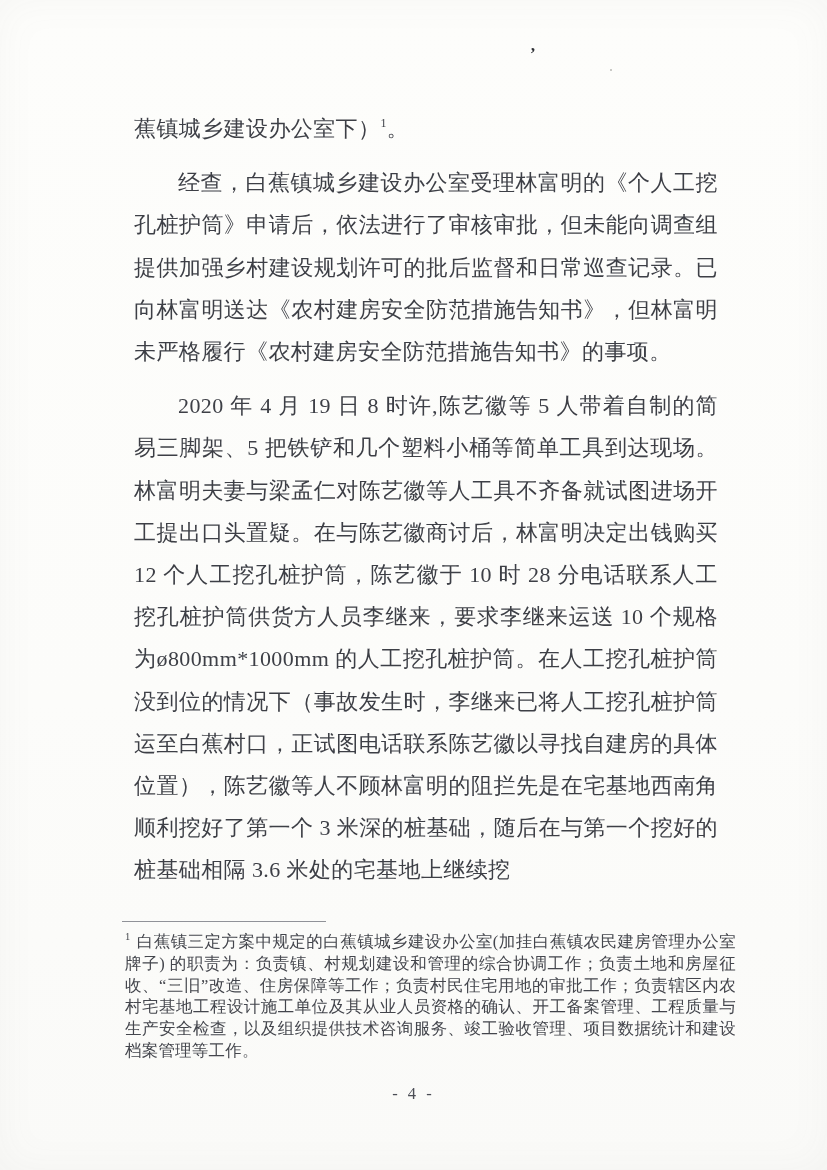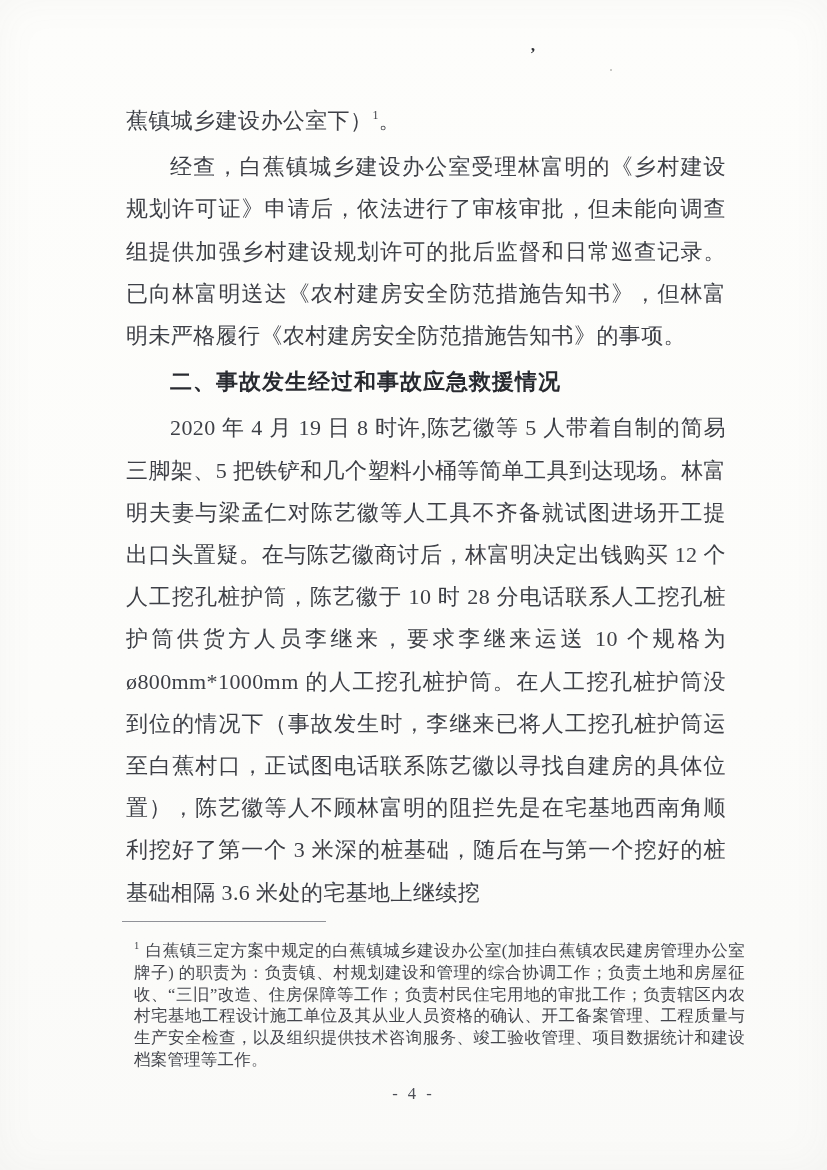--- a/index.html
+++ b/index.html
@@ -25,21 +25,21 @@
     left: 122px;
     top: 96px;
     width: 608px;
     color: #3d3f46;
     font-size: 22px;
     line-height: 42.2px;
     text-align: justify;
     letter-spacing: 0.4px;
   }
   .text-block p {
-    margin: 4px;
+    margin: 12px;
     text-align: justify;
   }
   .para-indent {
     text-indent: 2em;
   }
   .heading-l2 {
     font-family: "Liberation Sans", "DejaVu Sans", sans-serif;
     font-weight: 700;
     color: #282a30;
     text-indent: 2em;
@@ -63,21 +63,21 @@
     top: 921px;
     width: 204px;
     height: 1px;
     background: #909298;
   }
   .footnote {
     position: absolute;
     left: 122px;
     top: 928px;
     width: 611px;
-    margin: 12px;
+    margin: 3px;
     color: #44464d;
     font-size: 16.5px;
     line-height: 21.8px;
     text-align: justify;
     letter-spacing: 0.2px;
   }
   .footnote sup.fn-marker {
     font-size: 10.5px;
     vertical-align: 7px;
     margin-right: 6px;
@@ -116,23 +116,22 @@
 
 <div class="page">
 
   <span class="stray-mark">’</span>
   <span class="speck"></span>
 
   <div class="text-block">
 
     <p><span>蕉镇城乡建设办公室下）</span><sup class="fn-ref">1</sup><span>。</span></p>
 
-    <p class="para-indent">经查，白蕉镇城乡建设办公室受理林富明的《乡村建设规划许可证》申请后，依法进行了审核审批，但未能向调查组提供加强乡村建设规划许可的批后监督和日常巡查记录。已向林富明送达《农村建房安全防范措施告知书》，但林富明未严格履行《农村建房安全防范措施告知书》的事项。</p>
+    <p class="para-indent">经查，白蕉镇城乡建设办公室受理林富明的《个人工挖孔桩护筒》申请后，依法进行了审核审批，但未能向调查组提供加强乡村建设规划许可的批后监督和日常巡查记录。已向林富明送达《农村建房安全防范措施告知书》，但林富明未严格履行《农村建房安全防范措施告知书》的事项。</p>
 
-    <p class="heading-l2">二、事故发生经过和事故应急救援情况</p>
 
 
     <p class="para-indent">2020 年 4 月 19 日 8 时许,陈艺徽等 5 人带着自制的简易三脚架、5 把铁铲和几个塑料小桶等简单工具到达现场。林富明夫妻与梁孟仁对陈艺徽等人工具不齐备就试图进场开工提出口头置疑。在与陈艺徽商讨后，林富明决定出钱购买 12 个人工挖孔桩护筒，陈艺徽于 10 时 28 分电话联系人工挖孔桩护筒供货方人员李继来，要求李继来运送 10 个规格为ø800mm*1000mm 的人工挖孔桩护筒。在人工挖孔桩护筒没到位的情况下（事故发生时，李继来已将人工挖孔桩护筒运至白蕉村口，正试图电话联系陈艺徽以寻找自建房的具体位置），陈艺徽等人不顾林富明的阻拦先是在宅基地西南角顺利挖好了第一个 3 米深的桩基础，随后在与第一个挖好的桩基础相隔 3.6 米处的宅基地上继续挖</p>
 
   </div>
 
   <div class="footnote-rule"></div>
 
   <p class="footnote"><sup class="fn-marker">1</sup><span>白蕉镇三定方案中规定的白蕉镇城乡建设办公室(加挂白蕉镇农民建房管理办公室牌子) 的职责为：负责镇、村规划建设和管理的综合协调工作；负责土地和房屋征收、“三旧”改造、住房保障等工作；负责村民住宅用地的审批工作；负责辖区内农村宅基地工程设计施工单位及其从业人员资格的确认、开工备案管理、工程质量与生产安全检查，以及组织提供技术咨询服务、竣工验收管理、项目数据统计和建设档案管理等工作。</span></p>
 

